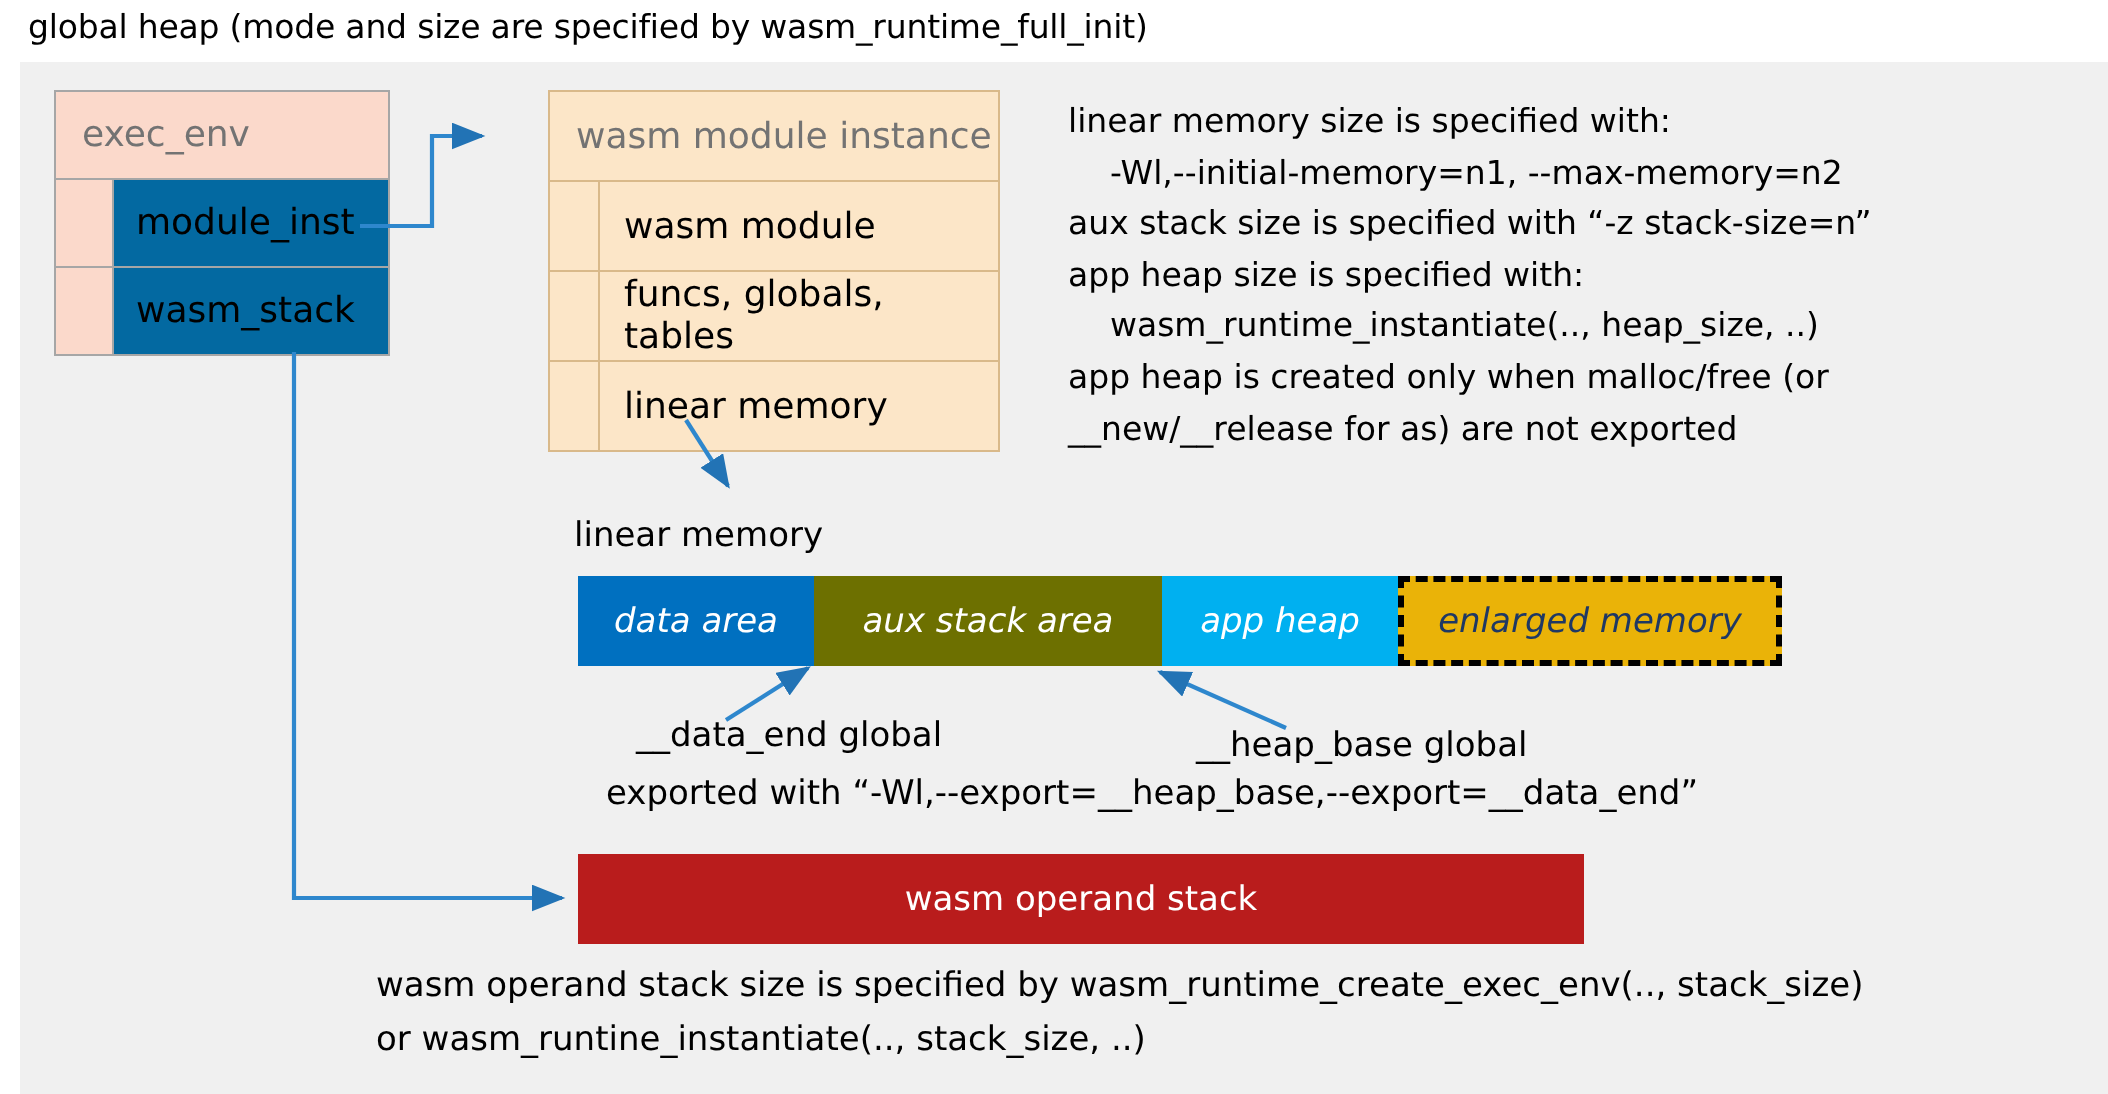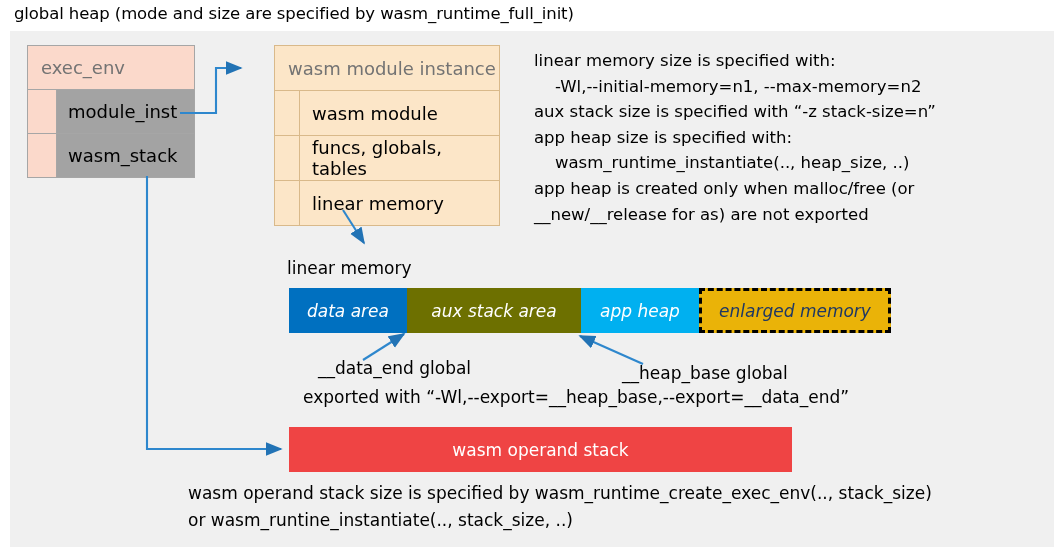--- a/index.html
+++ b/index.html
@@ -41,21 +41,21 @@
   }
 
   
   #exec-env{left:27px;top:45px;width:168px;}
   #exec-env .hdr{
     height:45px;background:#fbd9cb;border:1px solid #a6a6a6;
     padding-left:13px;
   }
   #exec-env .row{border:1px solid #a6a6a6;border-top:none;height:44px;}
   #exec-env .gutter{width:29px;background:#fbd9cb;border-right:1px solid #a6a6a6;}
-  #exec-env .cell{background:#a3a3a3;padding-left:11px;}
+  #exec-env .cell{background:#0369a1;padding-left:11px;}
 
   
   #wmi{left:249px;top:45px;width:251px;padding-left:25px;}
   #wmi .hdr{
     height:46px;background:#fce6c8;border:1px solid #d9b98a;
     padding-left:13px;
   }
   #wmi .row{border:1px solid #d9b98a;border-top:none;height:45px;}
   #wmi .gutter{width:25px;background:#fce6c8;border-right:1px solid #d9b98a;}
   #wmi .cell{background:#fce6c8;padding-left:12px;}
@@ -83,29 +83,29 @@
     font-size:17px;color:#ffffff;white-space:nowrap;
   }
   .seg.enlarged{
     color:#1f3864;background:#eab308;
     border:3px dashed #000000;
   }
 
   
   #opstack{
     position:absolute;left:289px;top:427px;width:503px;height:45px;
-    background:#ef4444;
+    background:#b91c1c;
     display:flex;align-items:center;justify-content:center;
     font-size:17px;color:#ffffff;
   }
 
   
   .anno{position:absolute;font-size:17px;color:#000;white-space:pre;}
   #anno-dataend{left:318px;top:358px;}
-  #anno-heapbase{left:598px;top:363px;margin-left:24px;}
+  #anno-heapbase{left:598px;top:363px;}
   #anno-exported{left:303px;top:387px;}
   #bottom-note{
     position:absolute;left:188px;top:480px;width:860px;
     font-size:17px;line-height:27px;color:#000;white-space:pre;
   }
 
   
   svg.wires{position:absolute;left:0;top:0;width:1054px;height:547px;pointer-events:none;}
 </style>
 </head>

